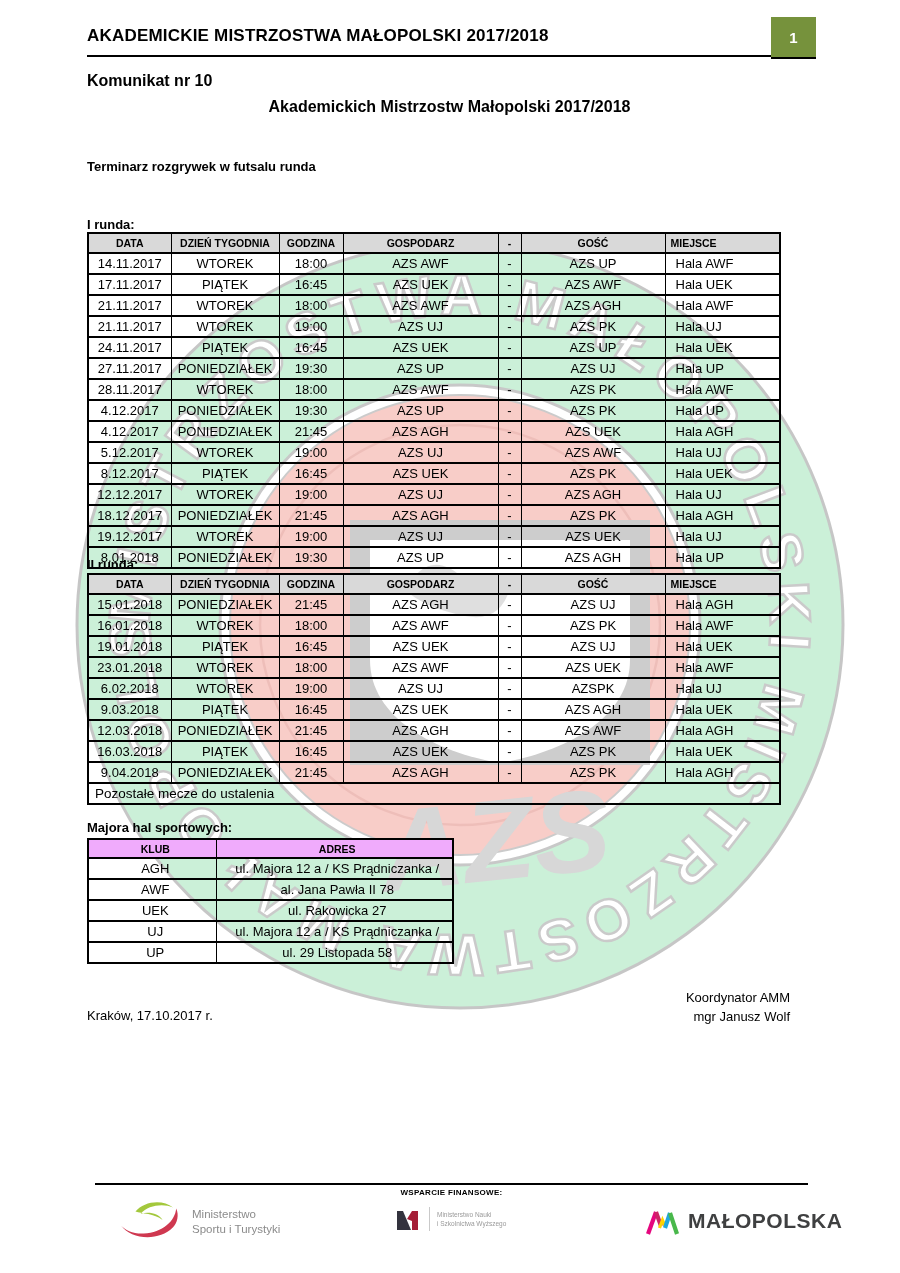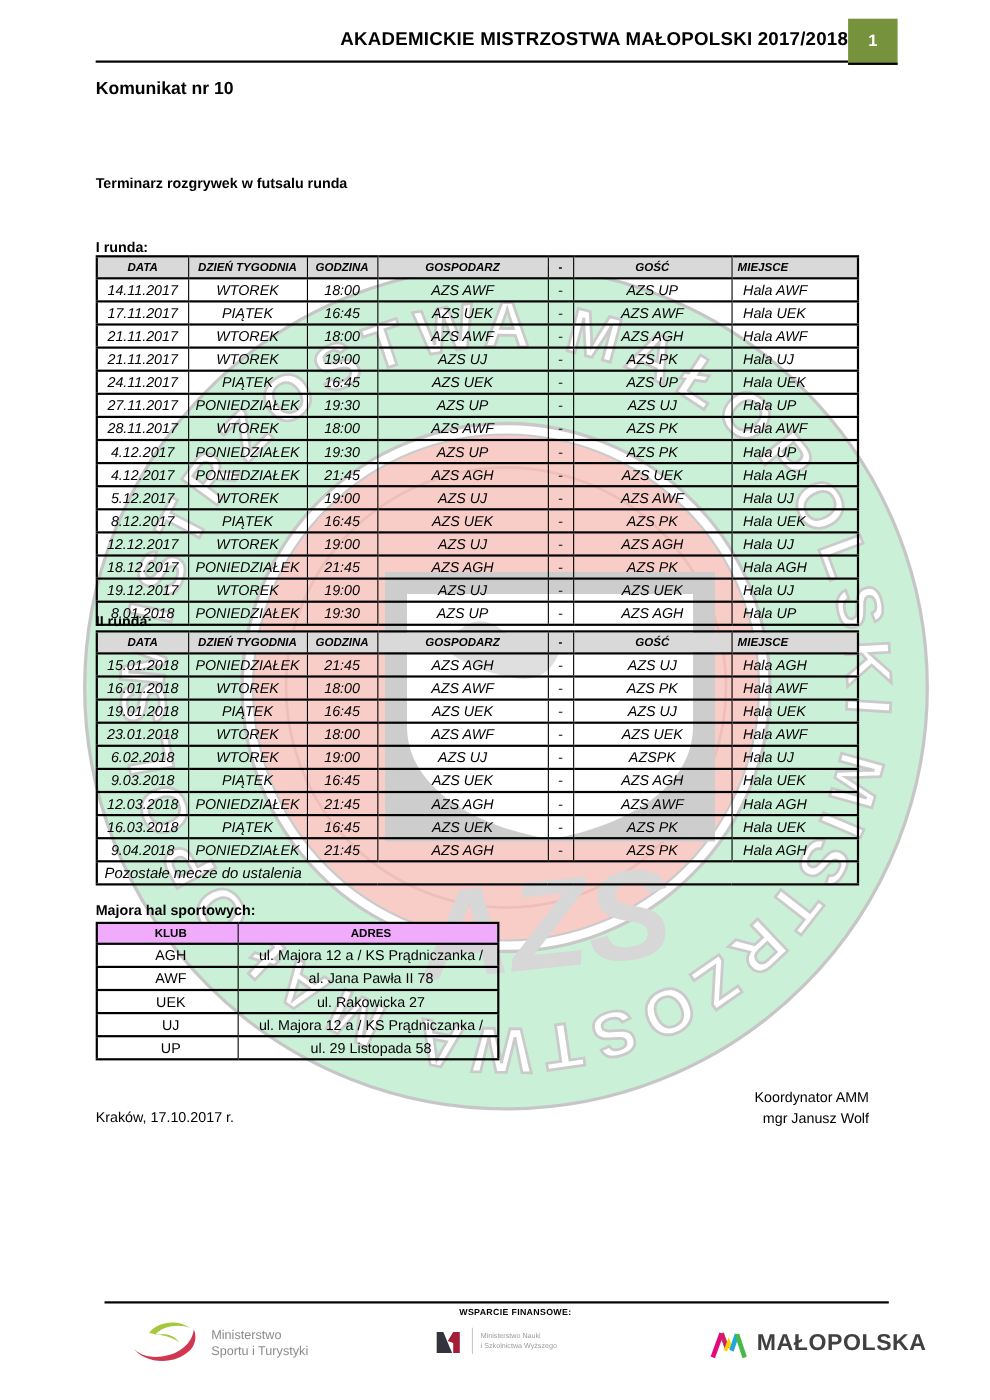--- a/index.html
+++ b/index.html
@@ -3,52 +3,52 @@
 <meta charset="utf-8">
 <style>
   html,body{margin:0;padding:0;background:#e8e8e8;}
   .page{
     position:relative; width:900px; height:1273px; margin:0 auto;
     background:#ffffff; overflow:hidden;
     font-family:"Liberation Sans", sans-serif; color:#000;
   }
   .abs{position:absolute;}
   
-  .top-title{left:87px; top:26px; width:684px; text-align:right;
+  .top-title{left:87px; top:26px; width:684px; text-align:left;
     font-size:17px; font-weight:bold; letter-spacing:.2px;}
   .top-line{left:87px; top:55px; width:684px; height:2px; background:#000;}
   .page-box{left:771px; top:17px; width:45px; height:40px;
     display:flex; align-items:center; justify-content:center;
     color:#fff; font-size:15px; font-weight:bold; border-bottom:2px solid #000;}
   .doc-title1{left:87px; top:72px; width:725px; font-size:16px; font-weight:bold;}
   .doc-title2{left:87px; top:98px; width:725px; text-align:center; font-size:16px; font-weight:bold;}
   .subtitle{left:87px; top:159px; font-size:13px; font-weight:bold;}
   .sec-label{font-size:13px; font-weight:bold;}
   
   table{border-collapse:collapse; table-layout:fixed; background:transparent; position:absolute;}
-  .sched{left:87px; width:692px; border:2px solid #000;font-style:italic;}
+  .sched{left:87px; width:692px; border:2px solid #000;}
   #t1{top:232px;} #t2{top:573px;}
   .sched th{background:#d9d9d9; font-size:10.5px; font-weight:bold; height:18px;
     border:solid #000; border-width:2px 1px; text-align:center; padding:0; overflow:hidden;}
   .sched th:last-child{text-align:left; padding-left:5px;}
   .sched td{font-size:13px; height:19px; border:solid #000; border-width:2px 1px;
     text-align:center; padding:0; overflow:hidden; white-space:nowrap;}
   .sched td:last-child{text-align:left; padding-left:10px;}
   .sched td.note{text-align:left; padding-left:6px; font-size:13.5px;}
   .addr{left:87px; top:838px; width:365px; border:2px solid #000;}
   .addr th{background:#f0abfc; font-size:10.5px; font-weight:bold; height:17px;
     border:solid #000; border-width:2px 1px; text-align:center; padding:0 0 0 6px;}
   .addr td{font-size:13px; height:19px; border:solid #000; border-width:2px 1px;
     text-align:center; padding:0 0 0 6px; white-space:nowrap; overflow:hidden;}
   
   .place-date{left:87px; top:1008px; font-size:13px;}
   .signature{right:110px; top:988px; text-align:right; font-size:13px; line-height:19px;}
   
   .foot-line{left:95px; top:1183px; width:713px; height:2px; background:#000;}
-  .support{left:112px; top:1188px; width:713px; text-align:center;
+  .support{left:95px; top:1188px; width:713px; text-align:center;
     font-size:8px; font-weight:bold; letter-spacing:.3px;}
   .logo-msit{left:112px; top:1198px; display:flex; align-items:center; gap:8px;}
   .logo-msit .txt{font-size:11.5px; color:#8b8b8b; line-height:15px;}
   .logo-mnisw{left:396px; top:1207px; display:flex; align-items:center; gap:7px;}
   .logo-mnisw .div{width:1px; height:24px; background:#c9c9c9;}
   .logo-mnisw .txt{font-size:6.5px; color:#9a9a9a; line-height:9px;}
   .logo-malo{left:645px; top:1206px; display:flex; align-items:center; gap:9px;}
   .logo-malo .txt{font-size:21px; font-weight:600; color:#3f4041; letter-spacing:.5px;}
   
   .wm{left:75px; top:240px; width:770px; height:770px; z-index:0; pointer-events:none;}
@@ -75,20 +75,21 @@
     <text x="420" y="640" text-anchor="middle" font-size="115" font-weight="bold" font-style="italic" fill="#d5d5d5" transform="rotate(-6 420 600)" font-family="Liberation Sans, sans-serif">AZS</text>
   </svg>
 
   <div class="content">
 
     <div class="top-title">AKADEMICKIE MISTRZOSTWA MAŁOPOLSKI 2017/2018</div>
     <div class="top-line"></div>
     <div class="page-box" style="background:#76923c">1</div>
 
     <div class="doc-title1">Komunikat nr 10</div>
+    <div class="doc-title2">Akademickich Mistrzostw Małopolski 2017/2018</div>
     <div class="subtitle">Terminarz rozgrywek w futsalu runda</div>
 
     <div class="sec-label" style="left:87px; top:217px;">I runda:</div>
     <table class="sched" id="t1">
       <colgroup>
         <col style="width:83px">
           <col style="width:108px">
           <col style="width:64px">
         <col style="width:155px">
           <col style="width:23px">

